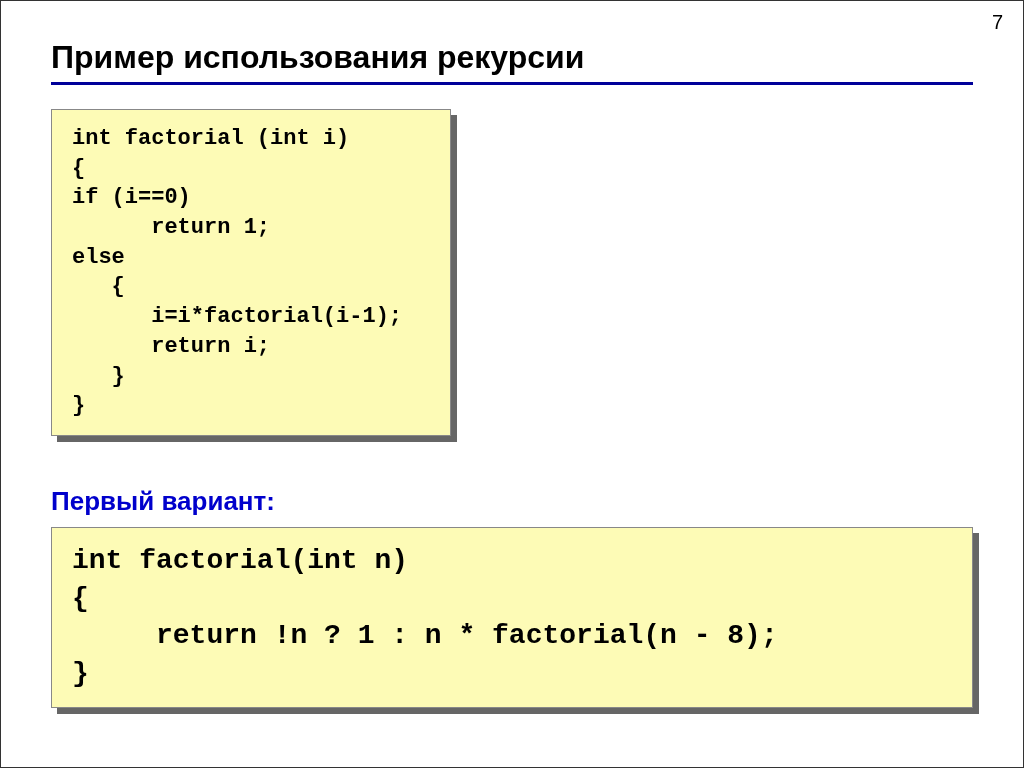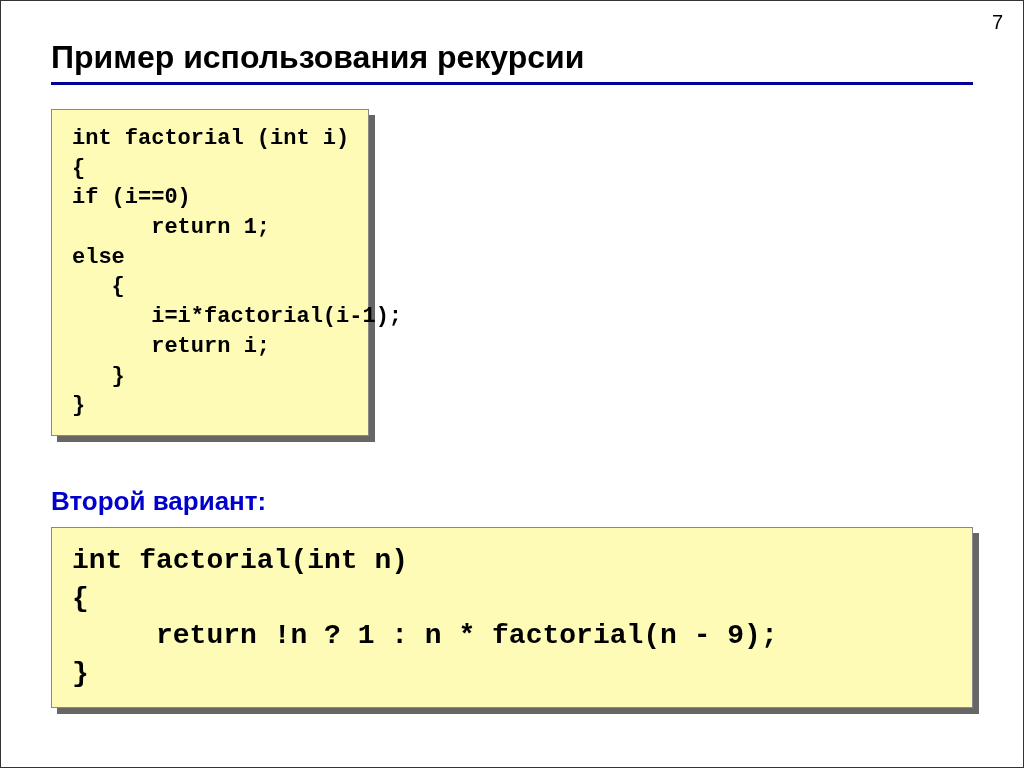--- a/index.html
+++ b/index.html
@@ -66,21 +66,21 @@
       padding: 14px 20px;
       font-family: "Courier New", monospace;
       font-size: 22px;
       font-weight: bold;
       color: #000;
       white-space: pre;
       line-height: 1.35;
       z-index: 2;
     }
     .code-block-1 {
-      width: 318px;
+      width: 400px;
     }
     .code-block-2 {
       width: 100%;
       font-size: 28px;
     }
     .section-2-heading {
       margin-top: 10px;
     }
   </style>
 </head>
@@ -99,21 +99,21 @@
 if (i==0)
       return 1;
 else
    {
       i=i*factorial(i-1);
       return i;
    }
 }</div>
   </div>
 
-  <div class="section-heading section-2-heading">Второй вариант:</div>
+  <div class="section-heading section-2-heading">Первый вариант:</div>
   <div class="code-block-wrapper wide">
     <div class="code-shadow"></div>
     <div class="code-block code-block-2">int factorial(int n)
 {
-     return !n ? 1 : n * factorial(n - 9);
+     return !n ? 1 : n * factorial(n - 8);
 }</div>
   </div>
 </div>
 
 </body></html>

